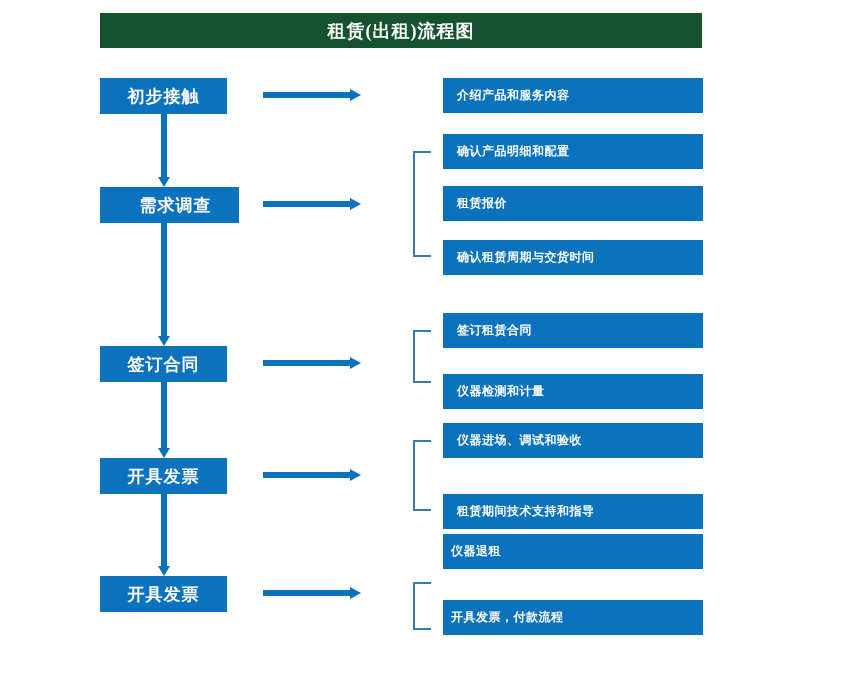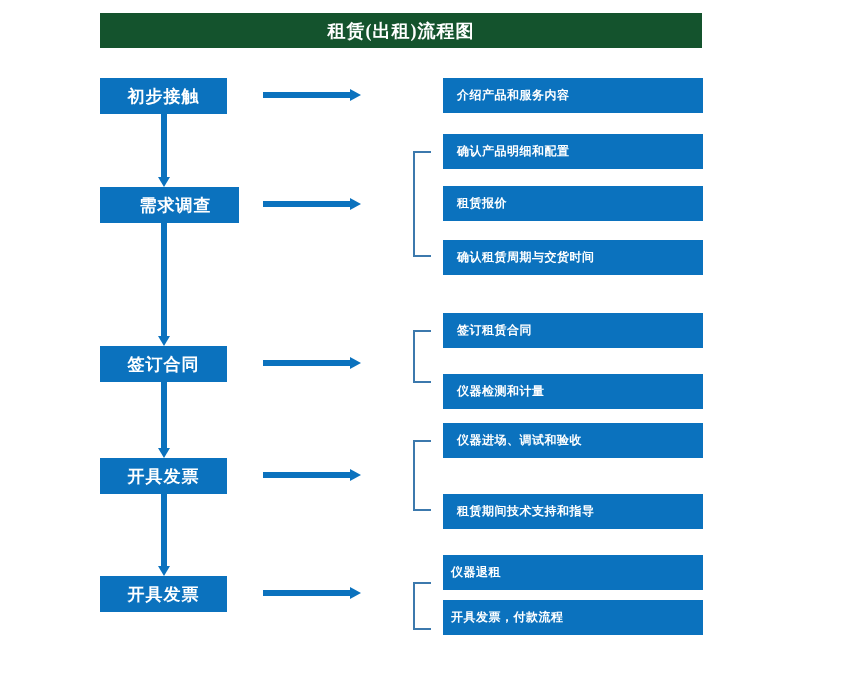--- a/index.html
+++ b/index.html
@@ -186,17 +186,17 @@
     </div>
   <div id="detail-layer">
       <div class="box detail" style="top: 78px;">介绍产品和服务内容</div>
       <div class="box detail" style="top: 134px; font-family: Liberation Mono, monospace;">确认产品明细和配置</div>
       <div class="box detail" style="top: 186px;">租赁报价</div>
       <div class="box detail" style="top: 240px;">确认租赁周期与交货时间</div>
       <div class="box detail" style="top: 313px; text-align: right;">签订租赁合同</div>
       <div class="box detail" style="top: 374px;">仪器检测和计量</div>
       <div class="box detail" style="top: 423px;">仪器进场、调试和验收</div>
       <div class="box detail" style="top: 494px;">租赁期间技术支持和指导</div>
-      <div class="box detail" style="top: 555px; padding-left: 8px;">仪器退租</div>
+      <div class="box detail" style="top: 534px; padding-left: 8px;">仪器退租</div>
       <div class="box detail" style="top: 600px; padding-left: 8px;">开具发票，付款流程</div>
     </div>
 
 </div>
 
 </body></html>

